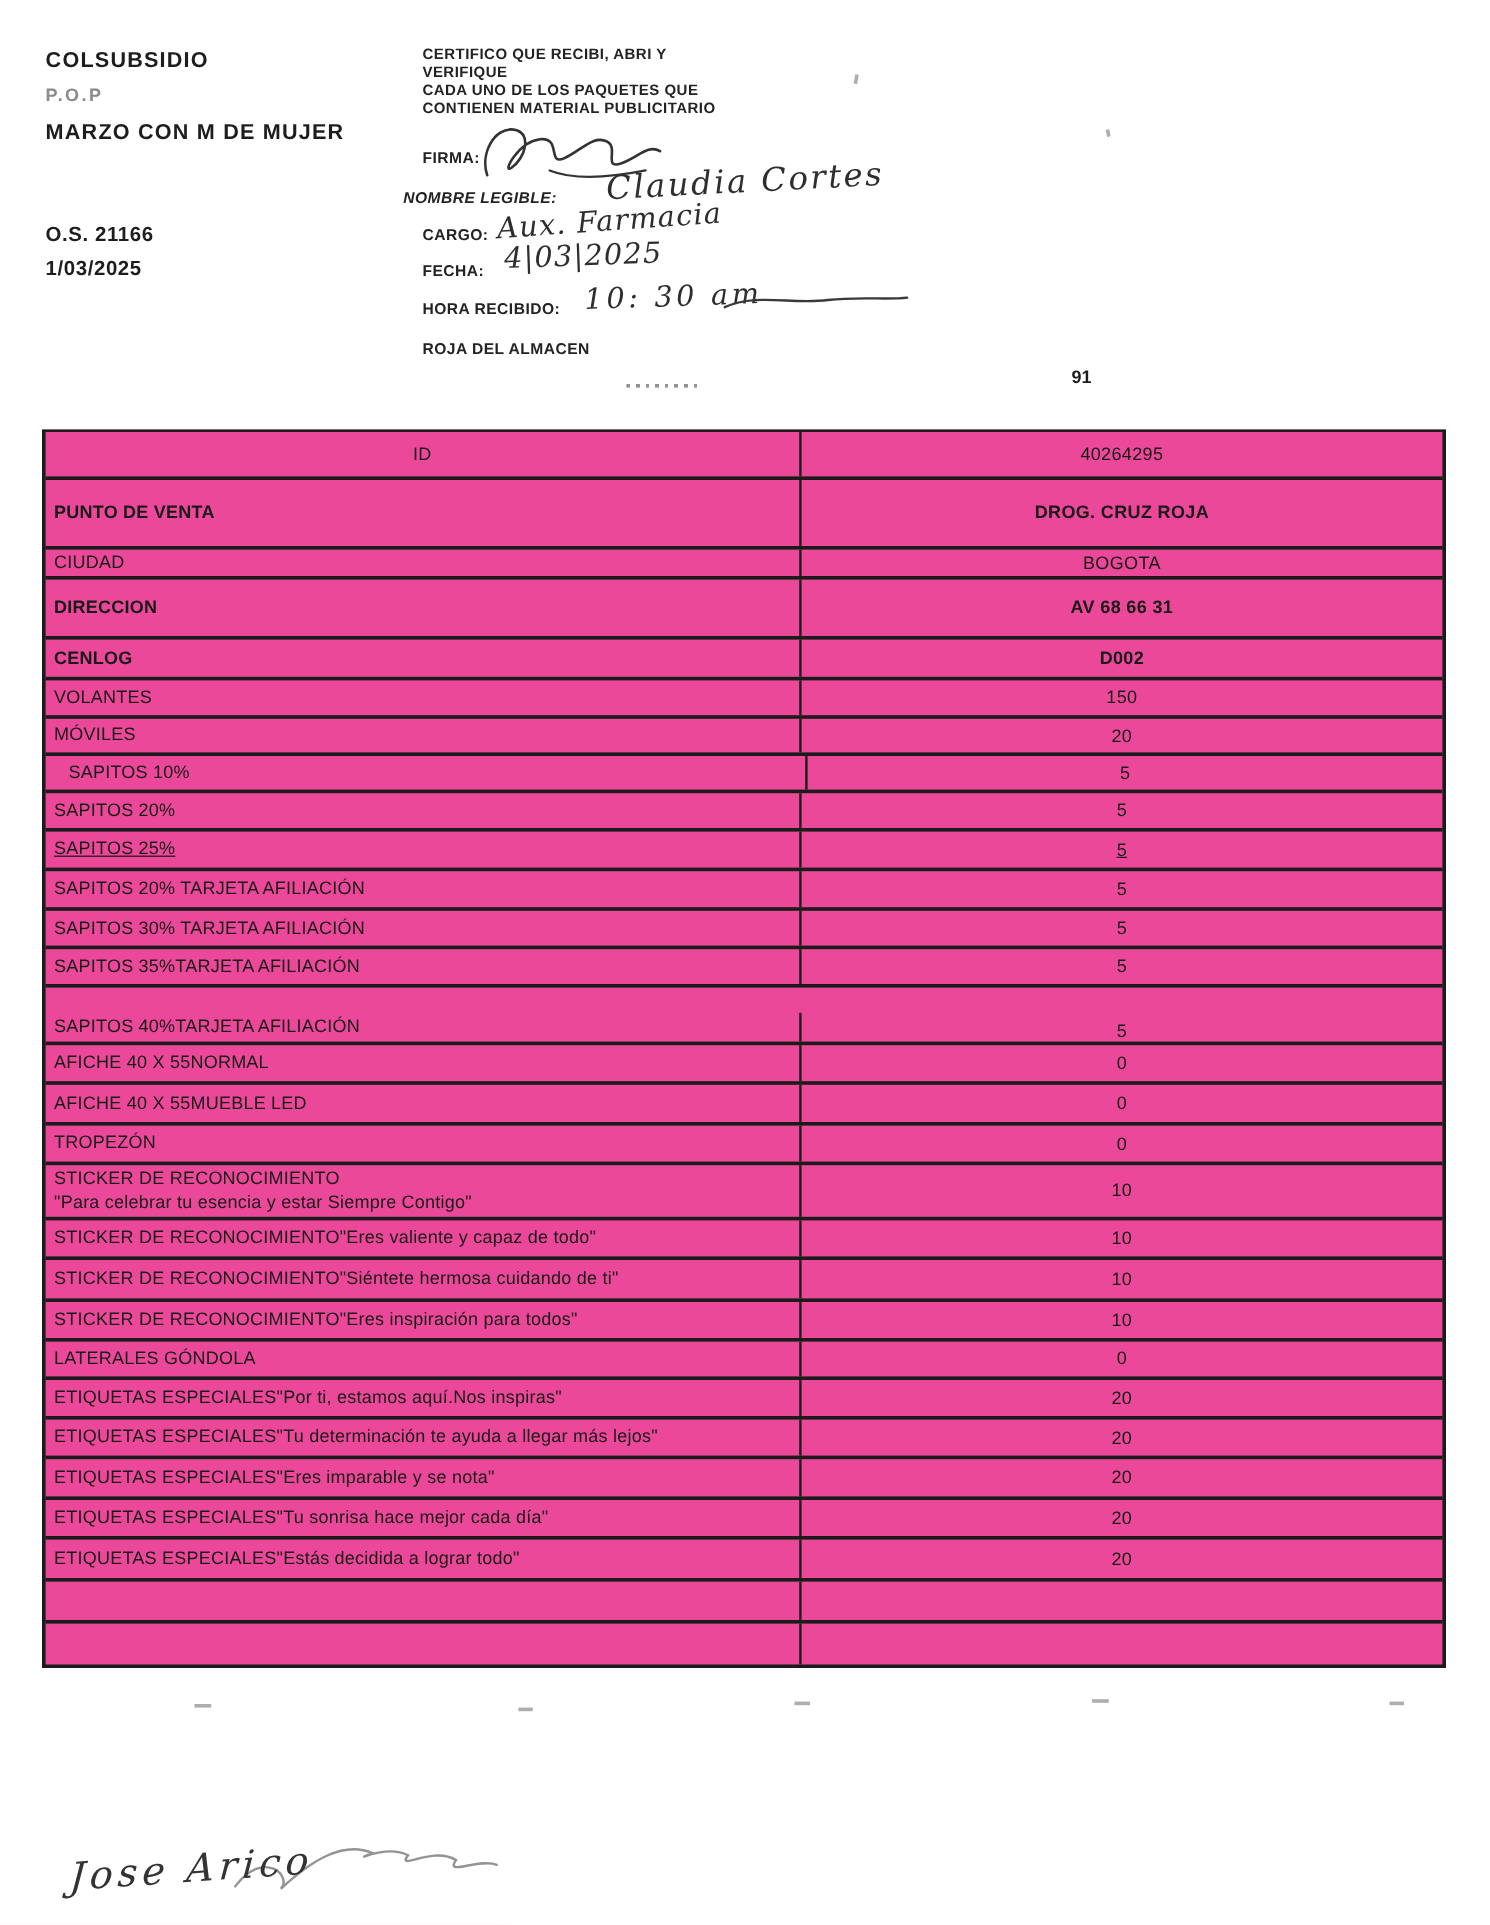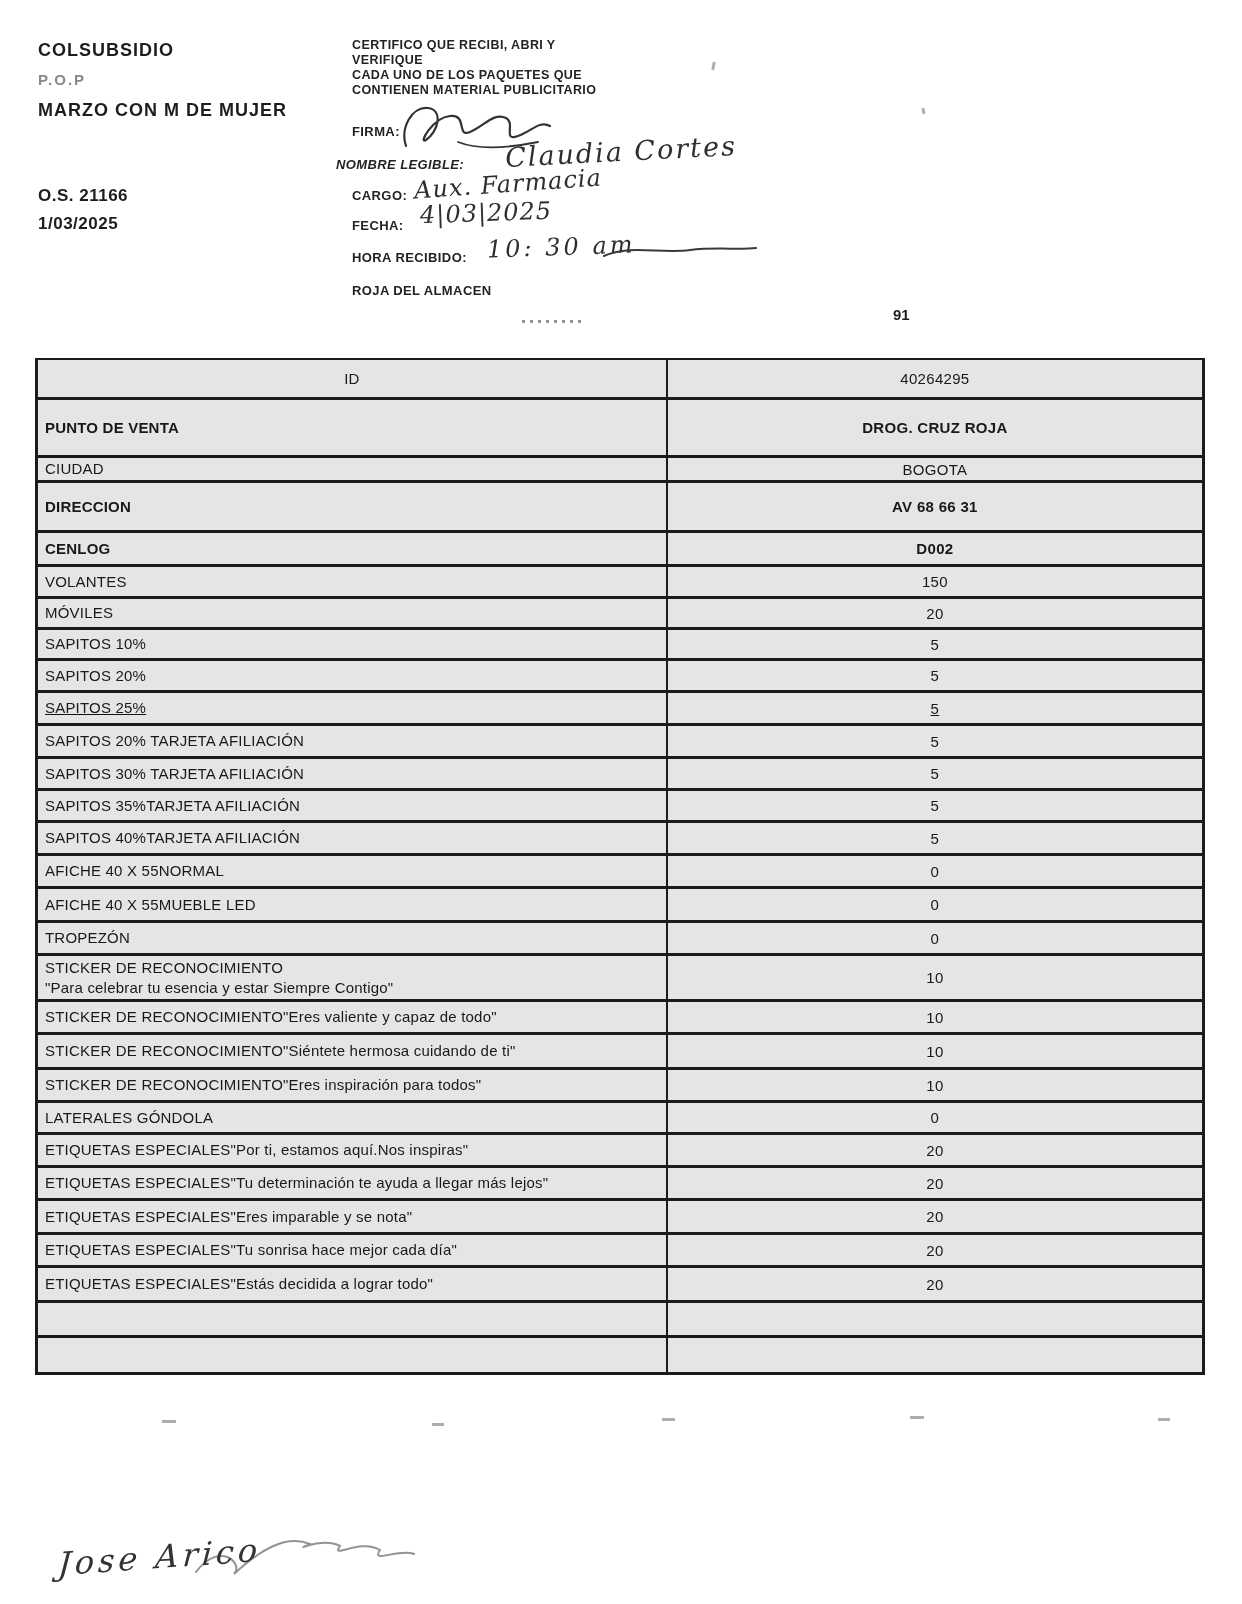--- a/index.html
+++ b/index.html
@@ -33,21 +33,21 @@
   .hw-fecha  { left:420px; top:199px; font-size:24px; transform:rotate(-2deg); letter-spacing:1px; }
   .hw-hora   { left:487px; top:233px; font-size:24px; transform:rotate(-2deg); letter-spacing:3px; }
   .sig-svg   { position:absolute; left:398px; top:98px; }
   .stroke-svg{ position:absolute; left:600px; top:238px; }
 
   .page-num { position:absolute; left:893px; top:306px; font-size:15px; font-weight:bold; color:#1d1d1d; }
   .dots-artifact { position:absolute; left:522px; top:320px; width:62px; height:3px;
     background:repeating-linear-gradient(90deg,#777 0 3px,transparent 3px 8px); opacity:.8; }
 
   
-  .tbl { position:absolute; left:35px; top:358px; width:1170px; border:3px solid #1b1b1b; border-top-width:2px; background:#e5e5e5; }
+  .tbl { position:absolute; left:35px; top:358px; width:1170px; border:3px solid #1b1b1b; border-top-width:2px; background:#ec4899; }
   .trow { display:flex; border-bottom:3px solid #1b1b1b; }
   .trow:last-child { border-bottom:none; }
   .tcell { position:relative; }
   .tcell.lbl { width:633px; border-right:2px solid #1b1b1b; display:flex; flex-direction:column; justify-content:center; padding:2px 0 2px 7px; }
   .tcell.val { width:537px; display:flex; align-items:center; justify-content:center; }
   .lbl-line { font-size:15px; letter-spacing:0.2px; line-height:20px; color:#191919; }
   .lbl-center { align-items:center; padding-left:0 !important; }
   .val-text { font-size:15px; color:#191919; letter-spacing:0.3px; }
   .b { font-weight:bold; }
 
@@ -161,21 +161,21 @@
         </div>
       </div>
       <div class="trow" style="height: 31px;">
         <div class="tcell lbl">
           <span class="lbl-line">MÓVILES</span>
         </div>
         <div class="tcell val">
           <span class="val-text">20</span>
         </div>
       </div>
-      <div class="trow" style="height: 31px;">
+      <div class="trow" style="height: 31px; padding-left: 12px;">
         <div class="tcell lbl">
           <span class="lbl-line">SAPITOS 10%</span>
         </div>
         <div class="tcell val">
           <span class="val-text">5</span>
         </div>
       </div>
       <div class="trow" style="height: 32px;">
         <div class="tcell lbl">
           <span class="lbl-line">SAPITOS 20%</span>
@@ -209,21 +209,21 @@
         </div>
       </div>
       <div class="trow" style="height: 32px;">
         <div class="tcell lbl">
           <span class="lbl-line">SAPITOS 35%TARJETA AFILIACIÓN</span>
         </div>
         <div class="tcell val">
           <span class="val-text">5</span>
         </div>
       </div>
-      <div class="trow" style="height: 33px;">
+      <div class="trow" style="height: 48px; align-items: flex-end;">
         <div class="tcell lbl">
           <span class="lbl-line">SAPITOS 40%TARJETA AFILIACIÓN</span>
         </div>
         <div class="tcell val">
           <span class="val-text">5</span>
         </div>
       </div>
       <div class="trow" style="height: 33px;">
         <div class="tcell lbl">
           <span class="lbl-line">AFICHE 40 X 55NORMAL</span>

